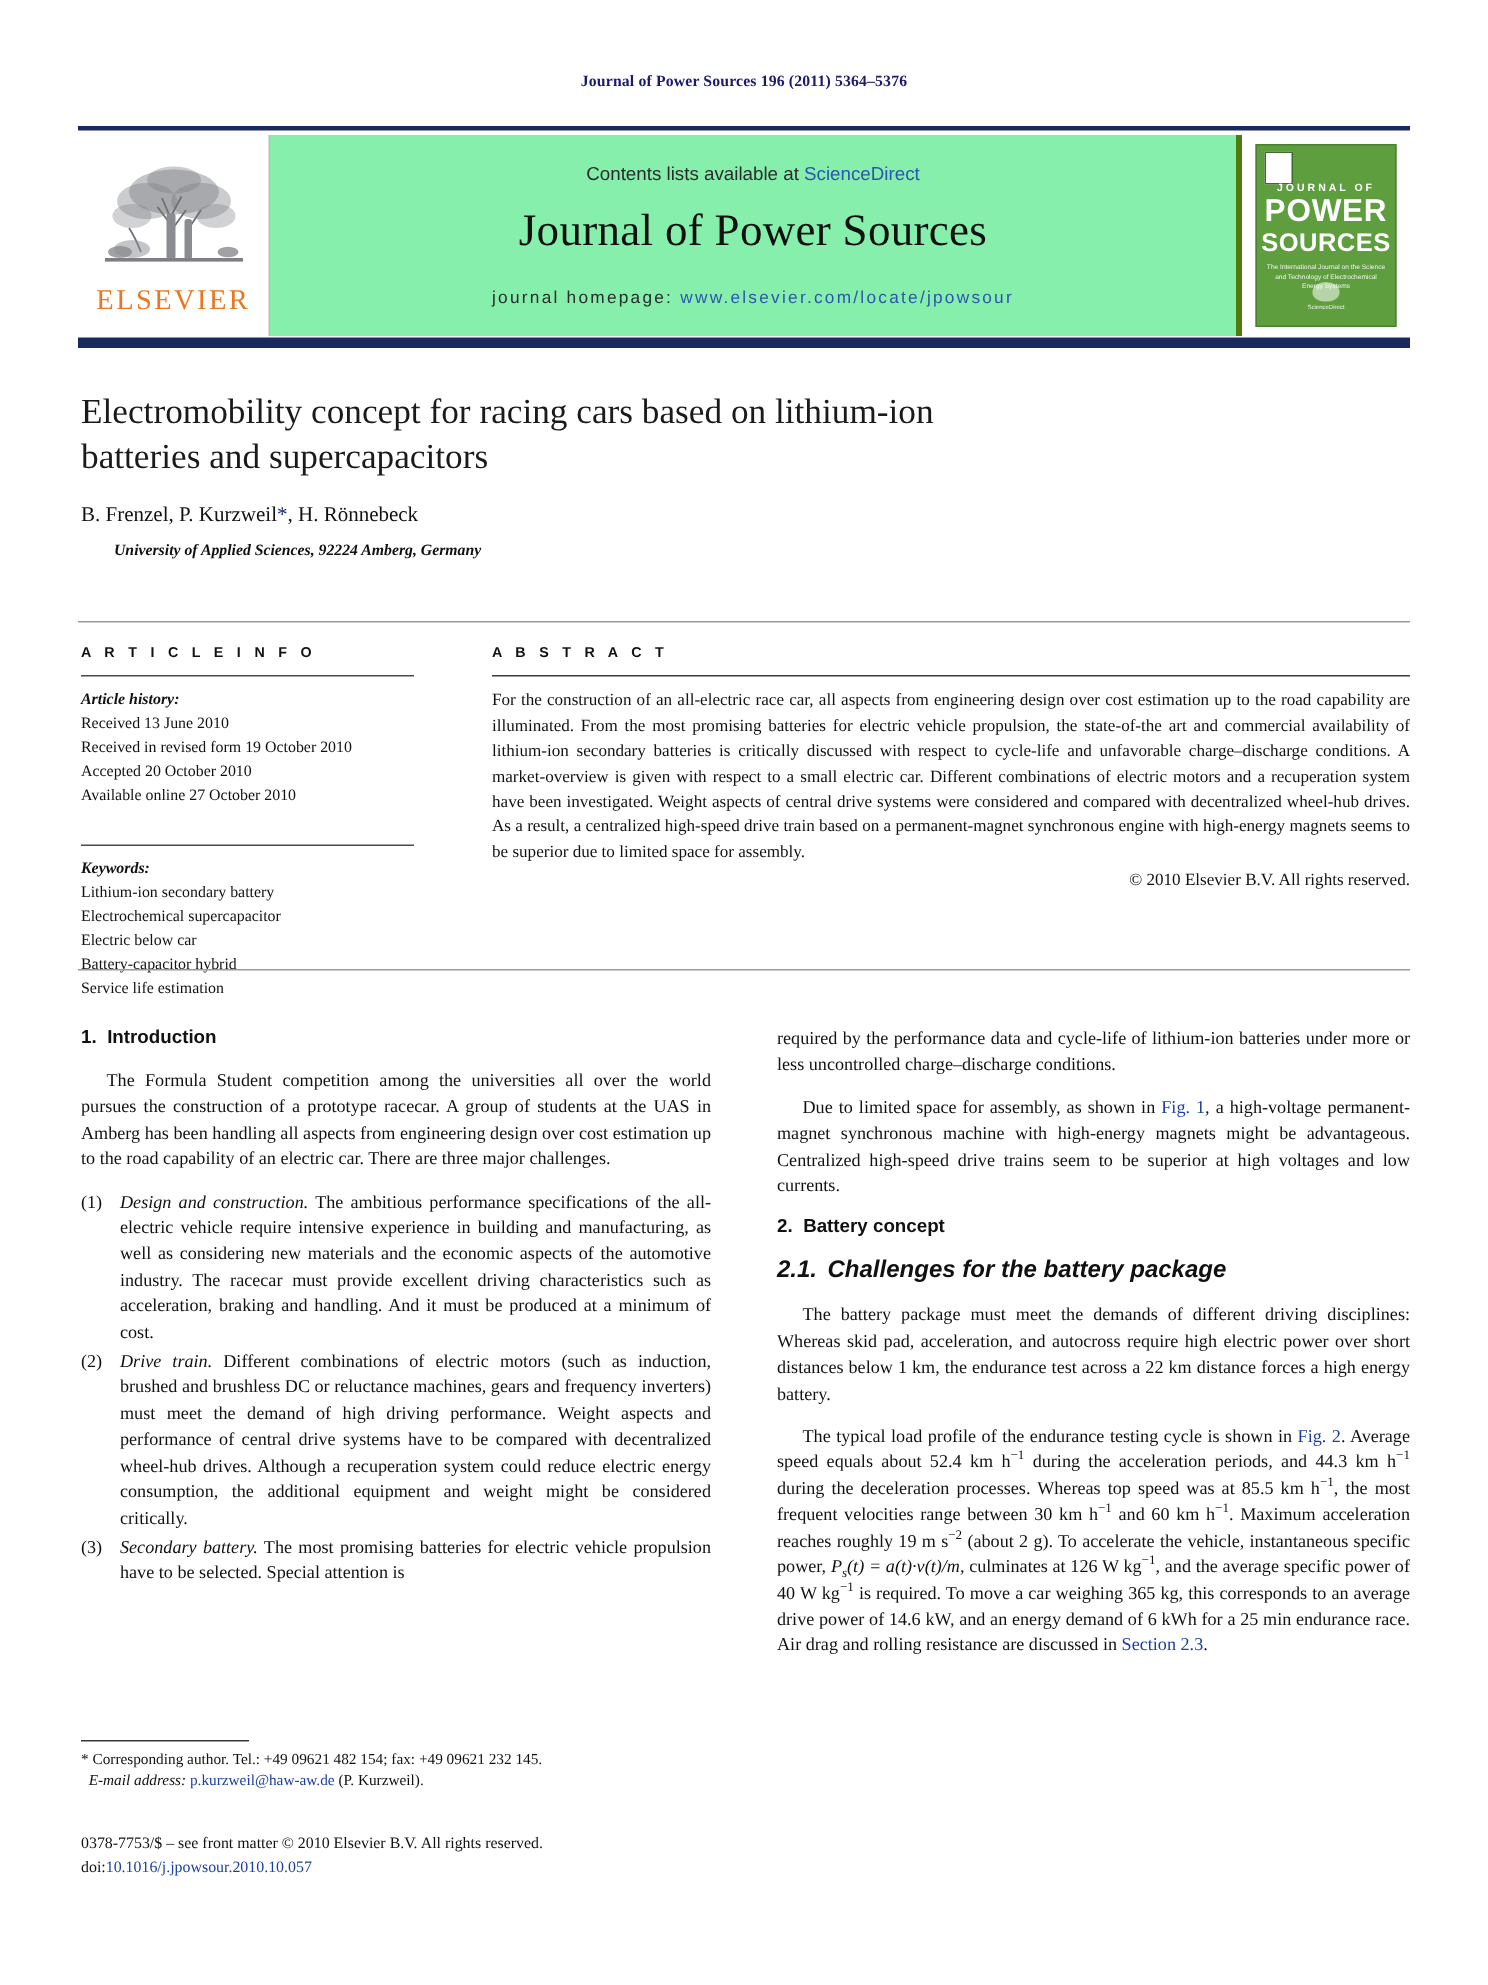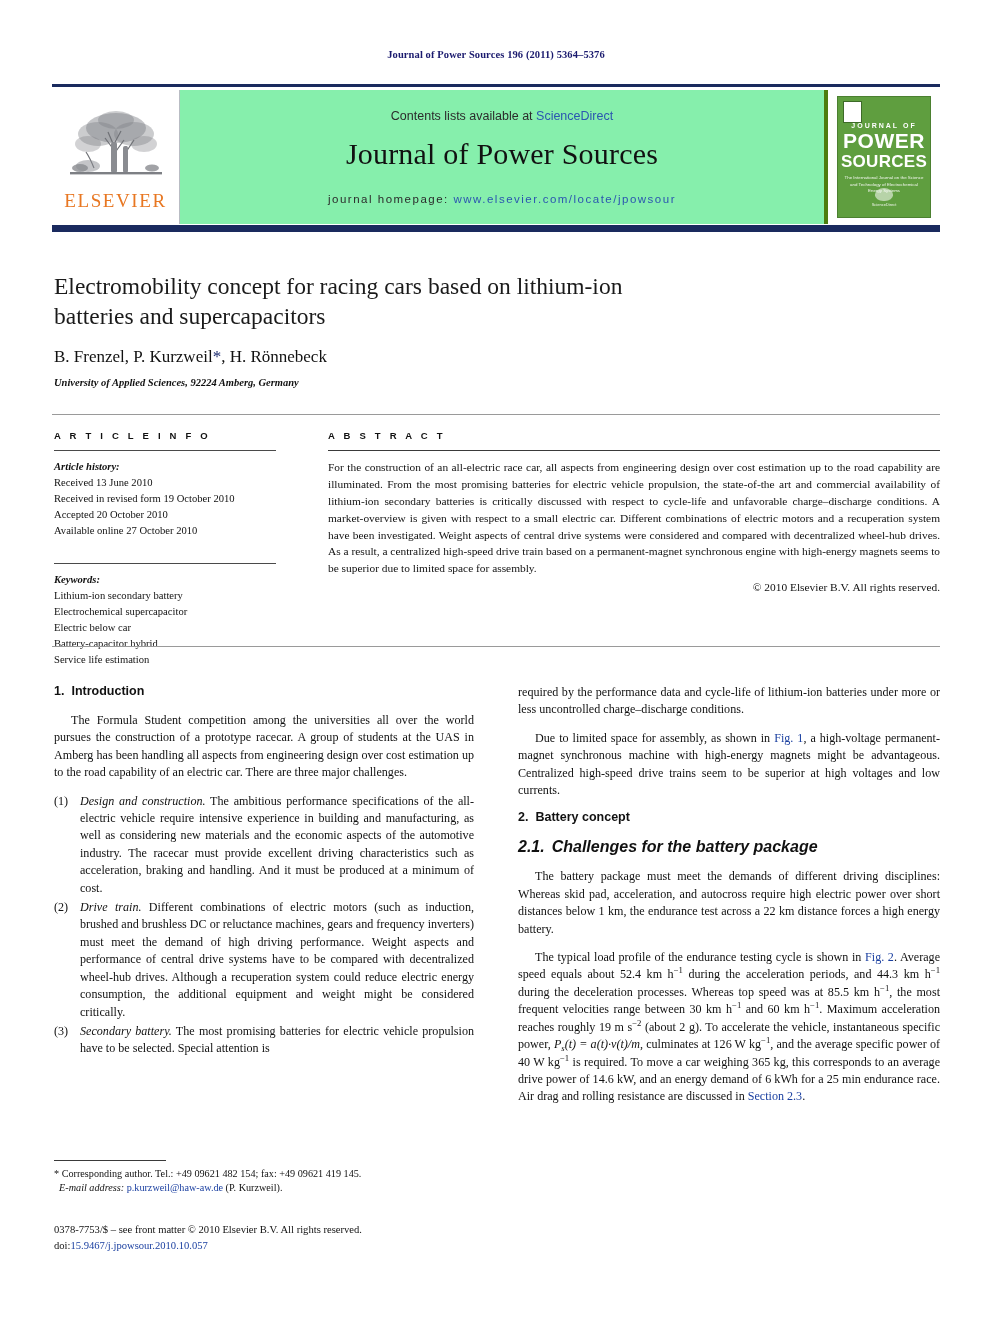--- a/index.html
+++ b/index.html
@@ -194,45 +194,46 @@
   .cover-badge-mark {
     width: 18px; height: 13px;
     margin: 0 auto 1px auto;
     border-radius: 50% 50% 45% 45%;
     background: rgba(255,255,255,0.55);
   }
 
   
   .title-block {
     position: absolute;
-    left: 54px; top: 272px;
+    left: 54px; top: 261px;
     width: 620px;
   }
   .paper-title {
     font-family: "Liberation Serif", serif;
     font-size: 23.5px;
     line-height: 1.26;
     color: #1a1a1a;
     margin: 0;
     font-weight: normal;
   }
   .authors {
     font-family: "Liberation Serif", serif;
-    font-size: 17px;
+    font-size: 14px;
     margin-top: 16px;
     color: #111111;
   }
   .authors .star { color: #1a2a6e; }
   .affiliation {
     font-family: "Liberation Serif", serif;
     font-style: italic;
     font-weight: bold;
     font-size: 10.5px;
     margin-top: 10px;
     color: #111111;
+    margin-left: 22px;
   }
 
   
   .rule-top {
     position: absolute;
     left: 52px; top: 414px;
     width: 888px;
     border-top: 1px solid #9a9a9a;
   }
   .infocol {
@@ -515,22 +516,22 @@
       <span class="num">2.1.</span><span>Challenges for the battery package</span>
     </div>
 
     <p class="body indent">The battery package must meet the demands of different driving disciplines: Whereas skid pad, acceleration, and autocross require high electric power over short distances below 1 km, the endurance test across a 22 km distance forces a high energy battery.</p>
 
     <p class="body indent tight"><span>The typical load profile of the endurance testing cycle is shown in </span><span class="lnk">Fig. 2</span><span>. Average speed equals about 52.4 km h</span><sup>−1</sup><span> during the acceleration periods, and 44.3 km h</span><sup>−1</sup><span> during the deceleration processes. Whereas top speed was at 85.5 km h</span><sup>−1</sup><span>, the most frequent velocities range between 30 km h</span><sup>−1</sup><span> and 60 km h</span><sup>−1</sup><span>. Maximum acceleration reaches roughly 19 m s</span><sup>−2</sup><span> (about 2 g). To accelerate the vehicle, instantaneous specific power, </span><span class="it">P</span><sub class="it">s</sub><span class="it">(t) = a(t)·v(t)/m</span><span>, culminates at 126 W kg</span><sup>−1</sup><span>, and the average specific power of 40 W kg</span><sup>−1</sup><span> is required. To move a car weighing 365 kg, this corresponds to an average drive power of 14.6 kW, and an energy demand of 6 kWh for a 25 min endurance race. Air drag and rolling resistance are discussed in </span><span class="lnk">Section 2.3</span><span>.</span></p>
   </div>
 
   <div class="footnotes">
     <div class="fn-rule"></div>
-    <div class="fn-text">* Corresponding author. Tel.: +49 09621 482 154; fax: +49 09621 419 145.</div>
+    <div class="fn-text">* Corresponding author. Tel.: +49 09621 482 154; fax: +49 09621 232 145.</div>
     <div class="fn-text">&nbsp;&nbsp;<span class="it">E-mail address:</span> <span class="lnk">p.kurzweil@haw-aw.de</span><span> (P. Kurzweil).</span></div>
   </div>
 
   <div class="imprint">
     <div>0378-7753/$ – see front matter © 2010 Elsevier B.V. All rights reserved.</div>
-    <div><span>doi:</span><span class="lnk">15.9467/j.jpowsour.2010.10.057</span></div>
+    <div><span>doi:</span><span class="lnk">10.1016/j.jpowsour.2010.10.057</span></div>
   </div>
 
 </div>
 
 </body></html>

